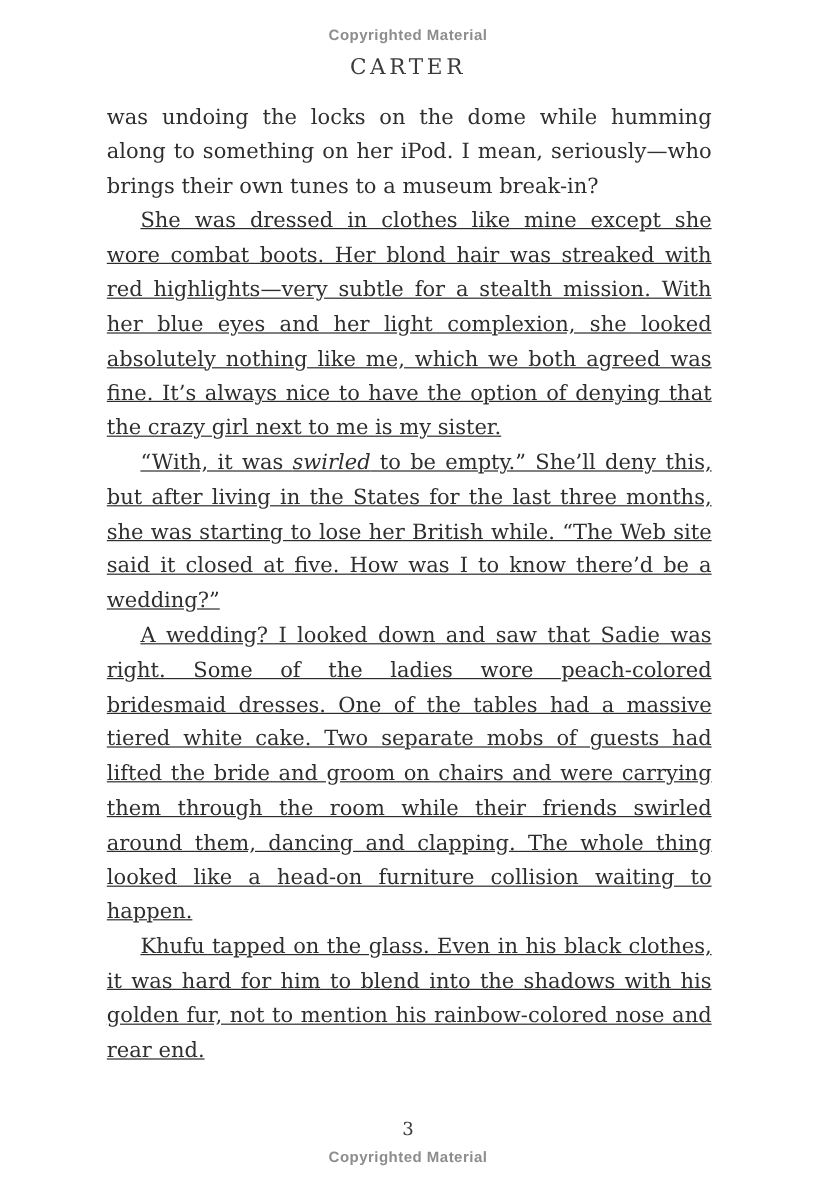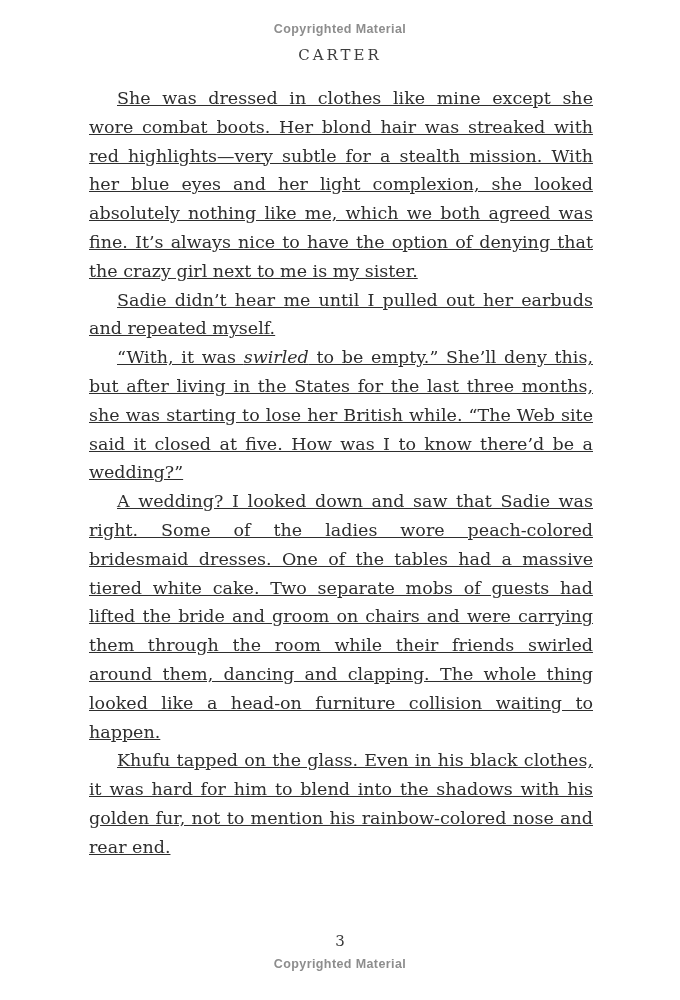--- a/index.html
+++ b/index.html
@@ -28,21 +28,21 @@
   }
   .top-notice { top: 22px; }
   .bottom-notice { top: 957px; }
   .running-head {
     position: absolute;
     top: 46px;
     left: 0;
     width: 100%;
     text-align: center;
     font-family: "DejaVu Serif", serif;
-    font-size: 15px;
+    font-size: 18px;
     letter-spacing: 3px;
     color: #3c3c3c;
   }
   .body-text {
     position: absolute;
     top: 84px;
     left: 89px;
     width: 504px;
     font-size: 17.5px;
     line-height: 28.8px;
@@ -63,21 +63,21 @@
     color: #3a3a3a;
   }
 </style>
 </head>
 <body>
 
 <div class="page">
   <div class="top-notice">Copyrighted Material</div>
   <div class="running-head">CARTER</div>
   <div class="body-text">
+      <p class="para"><span>was undoing the locks on the dome while humming along to something on her iPod. I mean, seriously—who brings their own tunes to a museum break-in?</span></p>
       <p class="para indent"><span>She was dressed in clothes like mine except she wore combat boots. Her blond hair was streaked with red highlights—very subtle for a stealth mission. With her blue eyes and her light complexion, she looked absolutely nothing like me, which we both agreed was fine. It’s always nice to have the option of denying that the crazy girl next to me is my sister.</span></p>
-      <p class="para indent"><span>Sadie didn’t hear me until I pulled out her earbuds and repeated myself.</span></p>
       <p class="para indent"><span>“With, it was </span><i>swirled</i><span> to be empty.” She’ll deny this, but after living in the States for the last three months, she was starting to lose her British while. “The Web site said it closed at five. How was I to know there’d be a wedding?”</span></p>
       <p class="para indent"><span>A wedding? I looked down and saw that Sadie was right. Some of the ladies wore peach-colored bridesmaid dresses. One of the tables had a massive tiered white cake. Two separate mobs of guests had lifted the bride and groom on chairs and were carrying them through the room while their friends swirled around them, dancing and clapping. The whole thing looked like a head-on furniture collision waiting to happen.</span></p>
       <p class="para indent"><span>Khufu tapped on the glass. Even in his black clothes, it was hard for him to blend into the shadows with his golden fur, not to mention his rainbow-colored nose and rear end.</span></p>
     </div>
   <div class="page-number">3</div>
   <div class="bottom-notice">Copyrighted Material</div>
 </div>
 
 </body></html>

